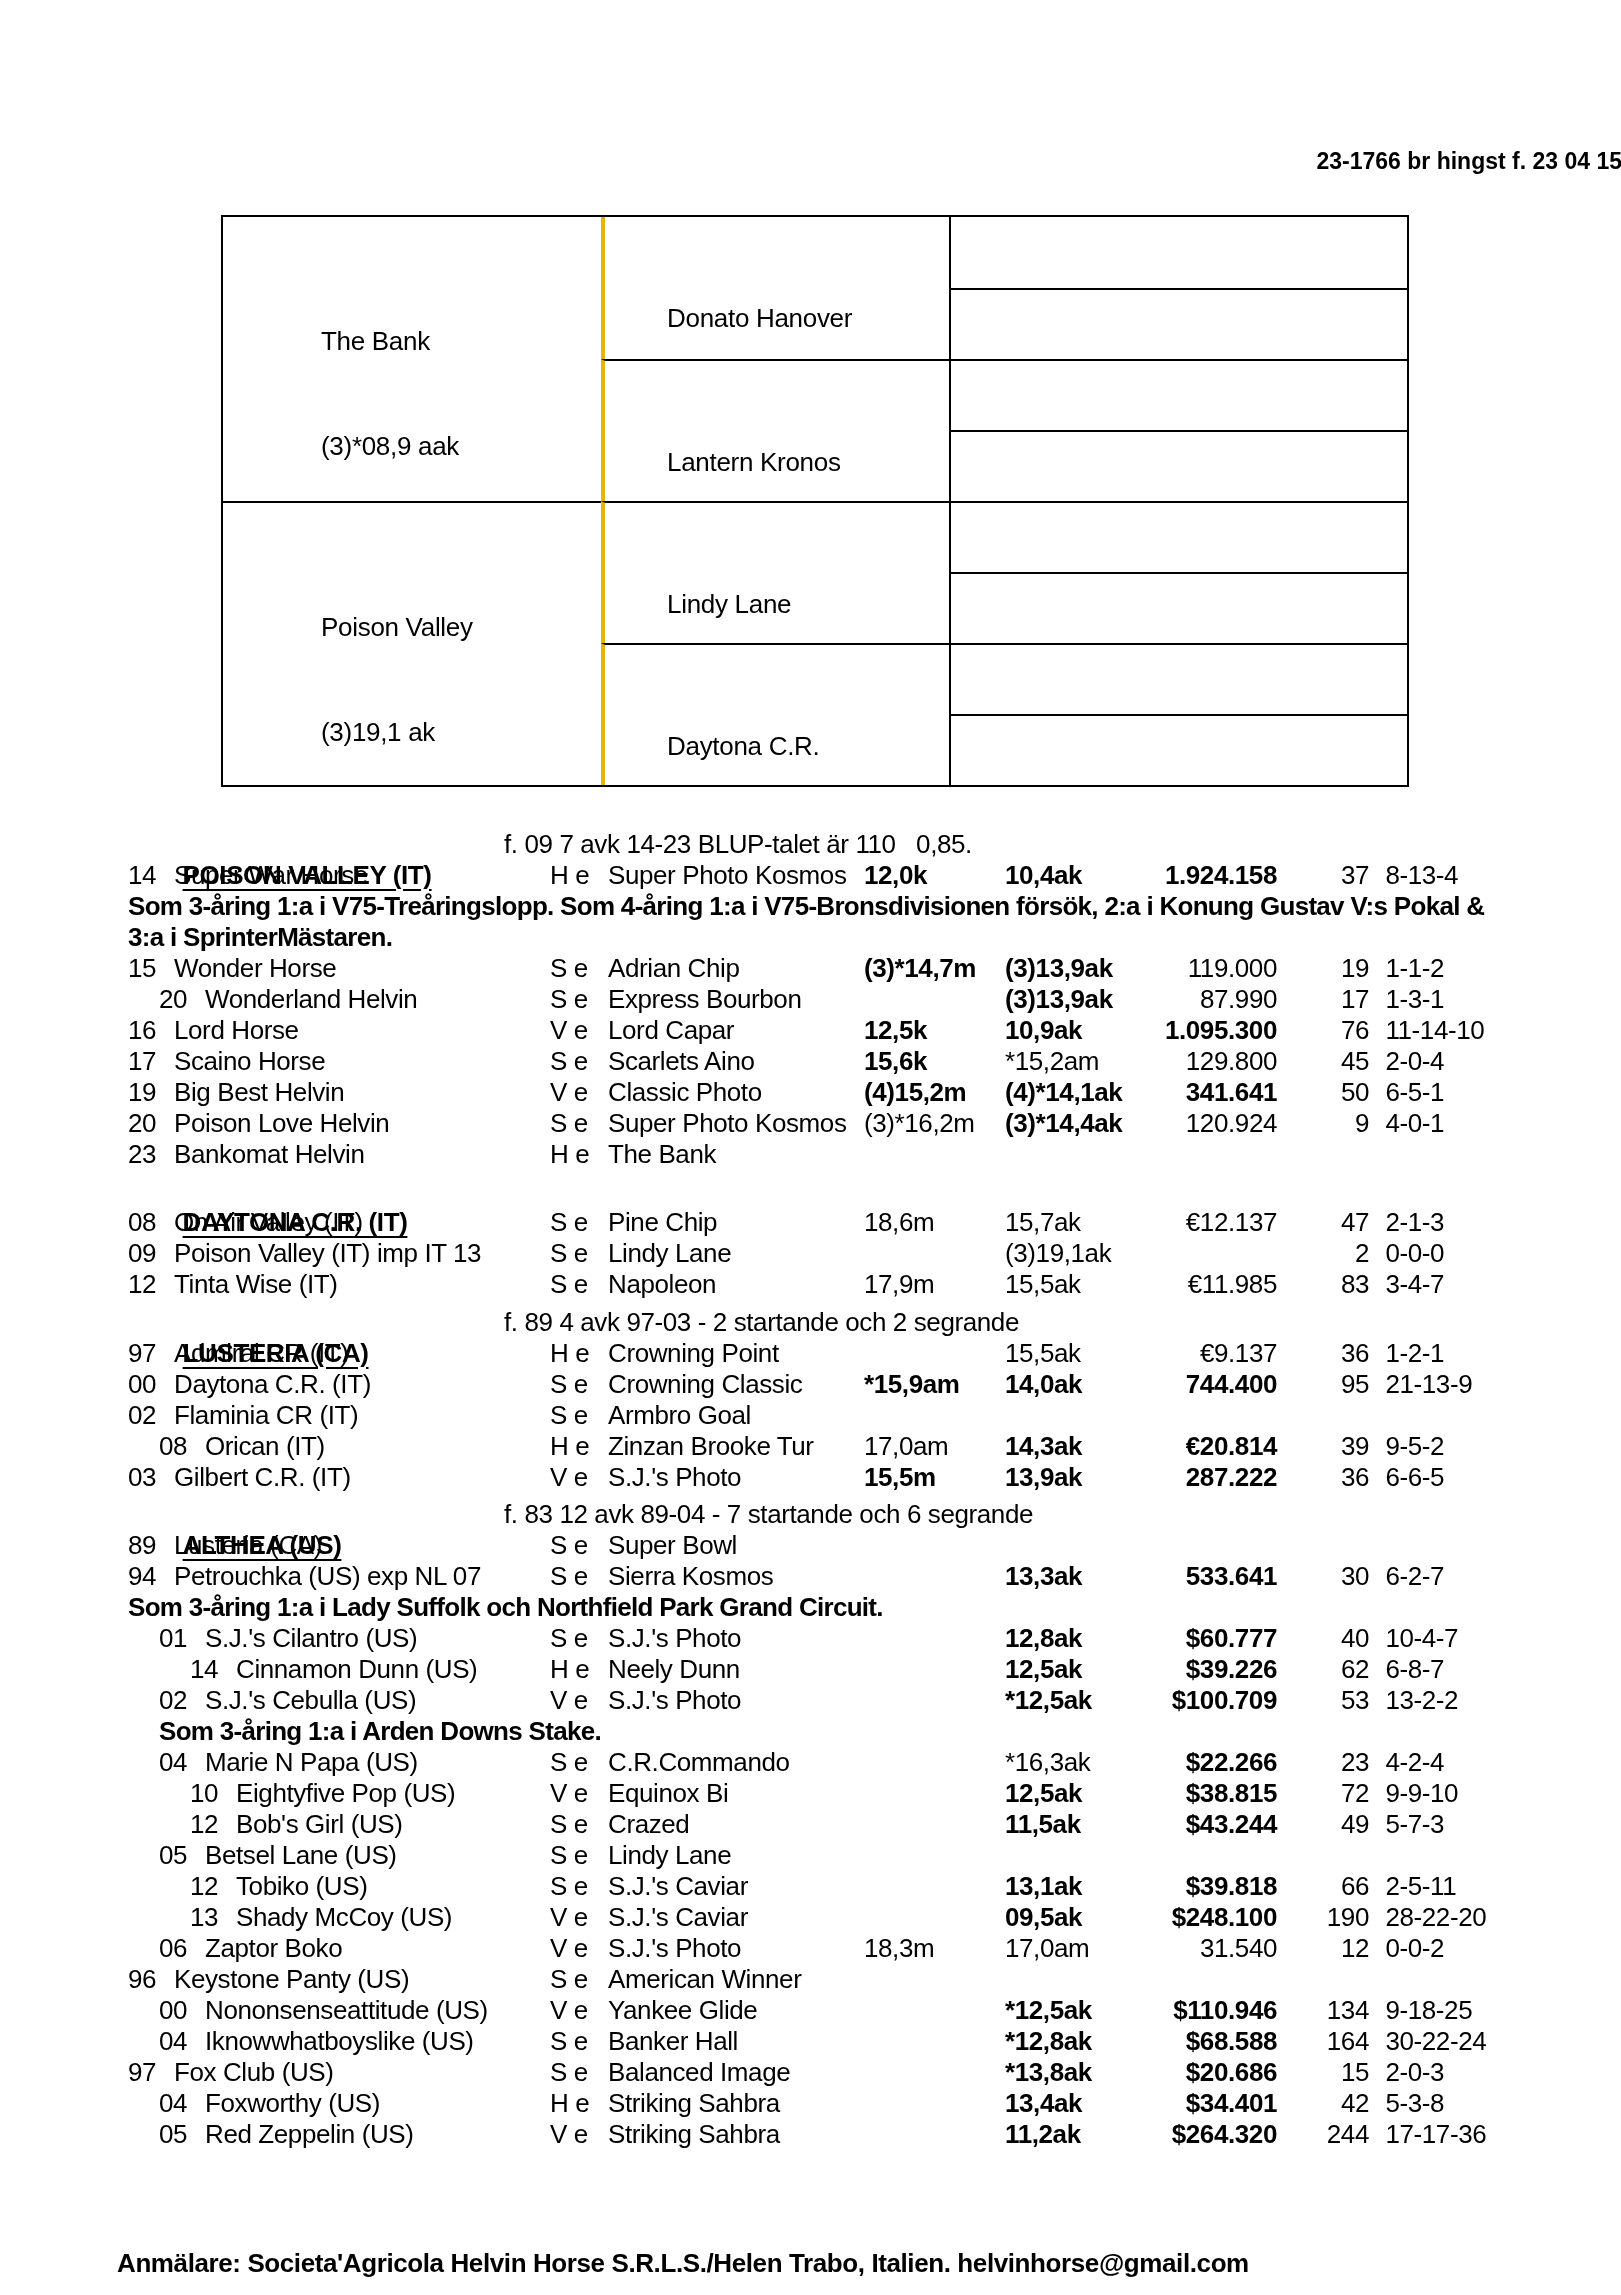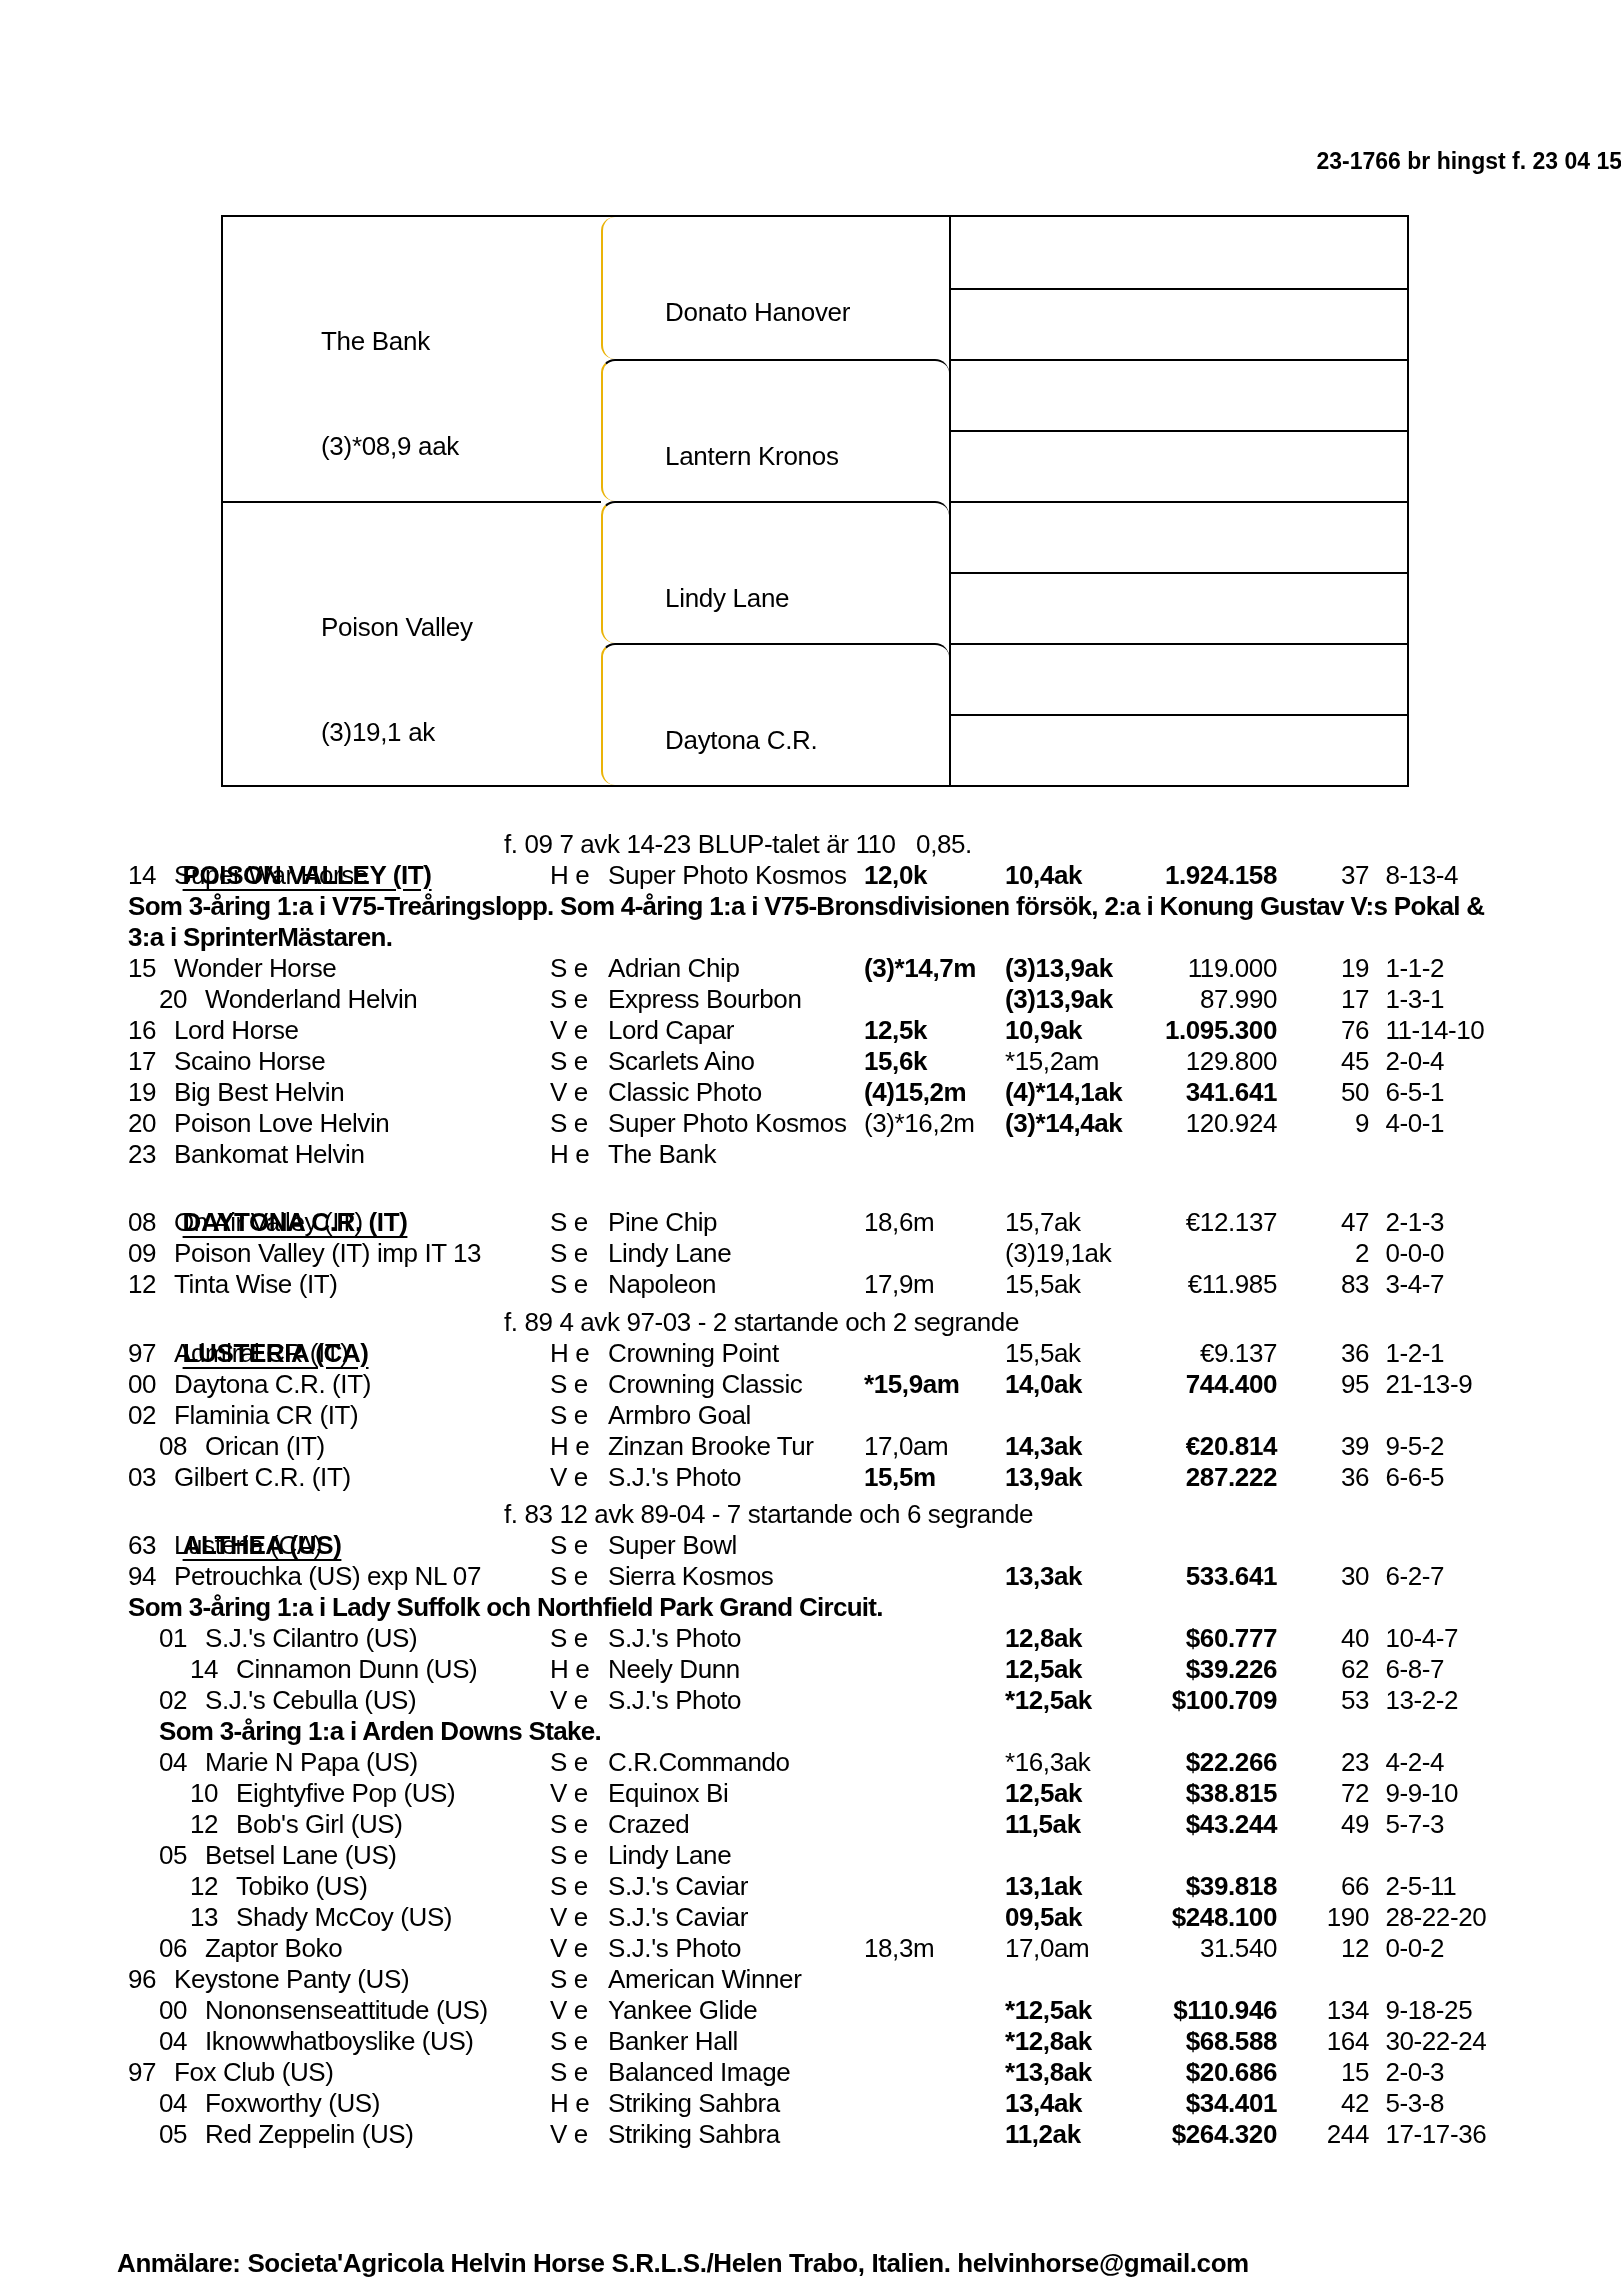--- a/index.html
+++ b/index.html
@@ -13,21 +13,21 @@
             font-size:23px;font-weight:700;white-space:pre;}
   
   #ped{position:absolute;left:221px;top:215px;display:grid;
        grid-template-columns:378px 348px 458px;grid-auto-rows:71px;
        border:2.6px solid #000;font-size:26px;letter-spacing:-0.3px;}
   .pcell{box-sizing:border-box;white-space:pre;overflow:hidden;}
   .pcell .pl{display:block;}
   .c1{padding:37px 0 0 98px;line-height:35px;}
   .c1a{grid-column:1;grid-row:1/5;}
   .c1b{grid-column:1;grid-row:5/9;border-top:2px solid #000;}
-  .c2{padding:10px 0 0 62px;line-height:34px;border-left:2px solid #eab308;border-radius:14px;}
+  .c2{padding:16px 0 0 62px;line-height:34px;border-left:4px solid #eab308;}
   .c2a{grid-column:2;grid-row:1/3;}
   .c2b{grid-column:2;grid-row:3/5;border-top:2px solid #000;}
   .c2c{grid-column:2;grid-row:5/7;border-top:2px solid #000;}
   .c2d{grid-column:2;grid-row:7/9;border-top:2px solid #000;}
   .c3{padding:5.2px 0 0 56px;line-height:33px;border-left:2px solid #000;grid-column:3;}
   .c3.bt{border-top:2px solid #000;}
   
   #family{position:absolute;left:128px;top:822px;width:1414px;
           font-size:26px;letter-spacing:-0.4px;}
   .row{height:31px;line-height:31px;white-space:pre;}
@@ -317,21 +317,21 @@
         <span class="starts">36</span>
         <span class="plac">6-6-5</span>
       </div>
 
       <div class="row row-section">
         <span class="sec-title">ALTHEA (US)</span>
         <span class="sec-info">f. 83 12 avk 89-04 - 7 startande och 6 segrande</span>
       </div>
 
       <div class="row row-horse">
-        <span class="name-cell"><span class="num">63</span><span class="name">Lusteria (CA)</span></span>
+        <span class="name-cell"><span class="num">89</span><span class="name">Lusteria (CA)</span></span>
         <span class="sex">S e</span>
         <span class="sire">Super Bowl</span>
         <span class="t1"></span>
         <span class="t2"></span>
         <span class="money"></span>
         <span class="starts"></span>
         <span class="plac"></span>
       </div>
 
       <div class="row row-horse">

